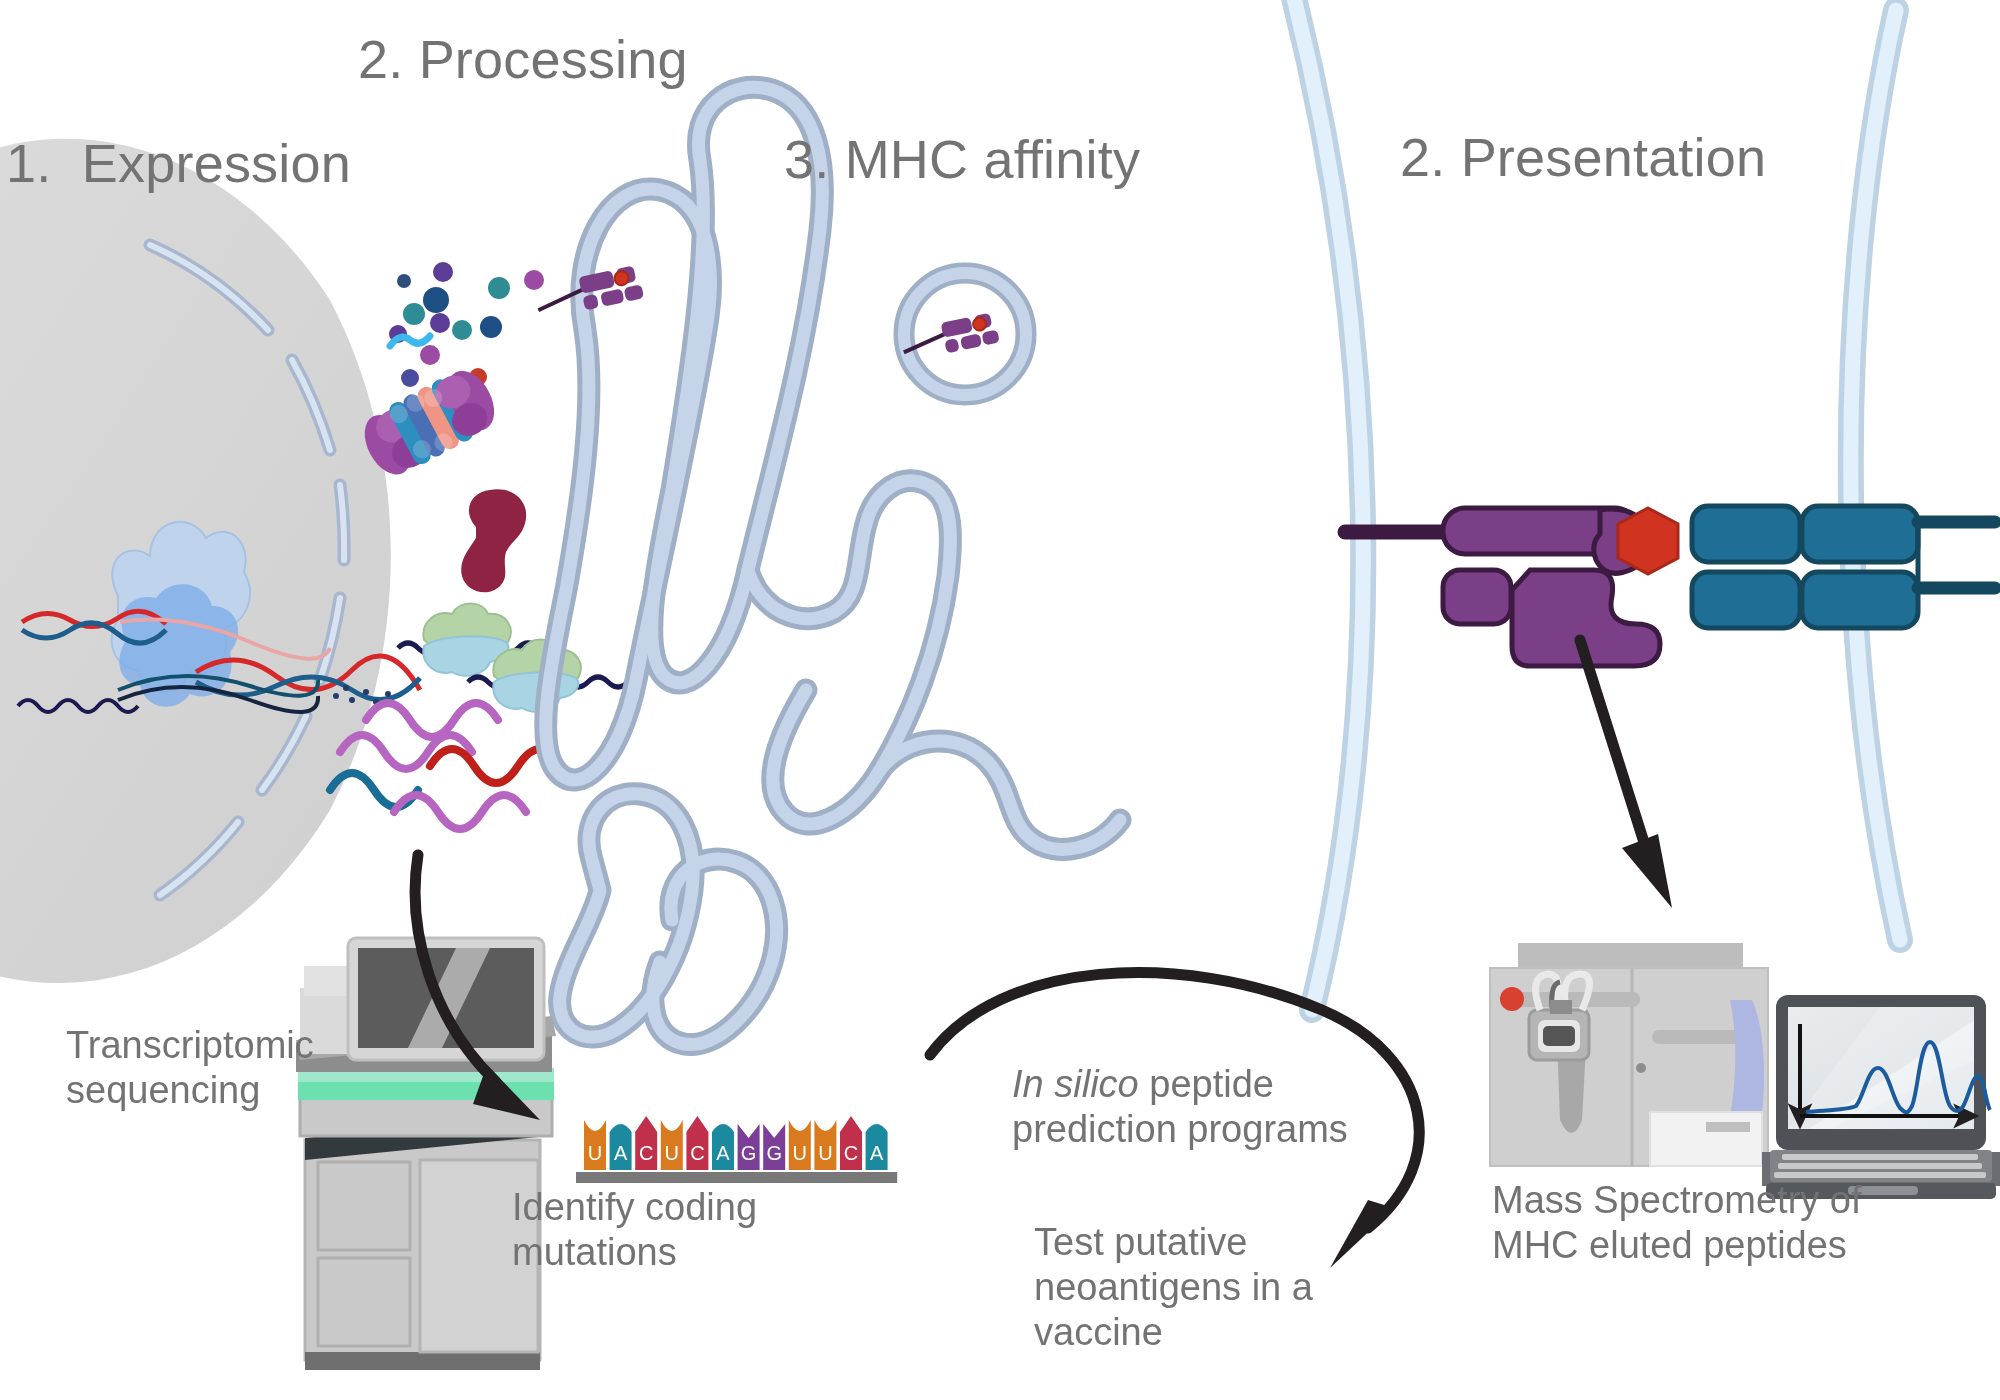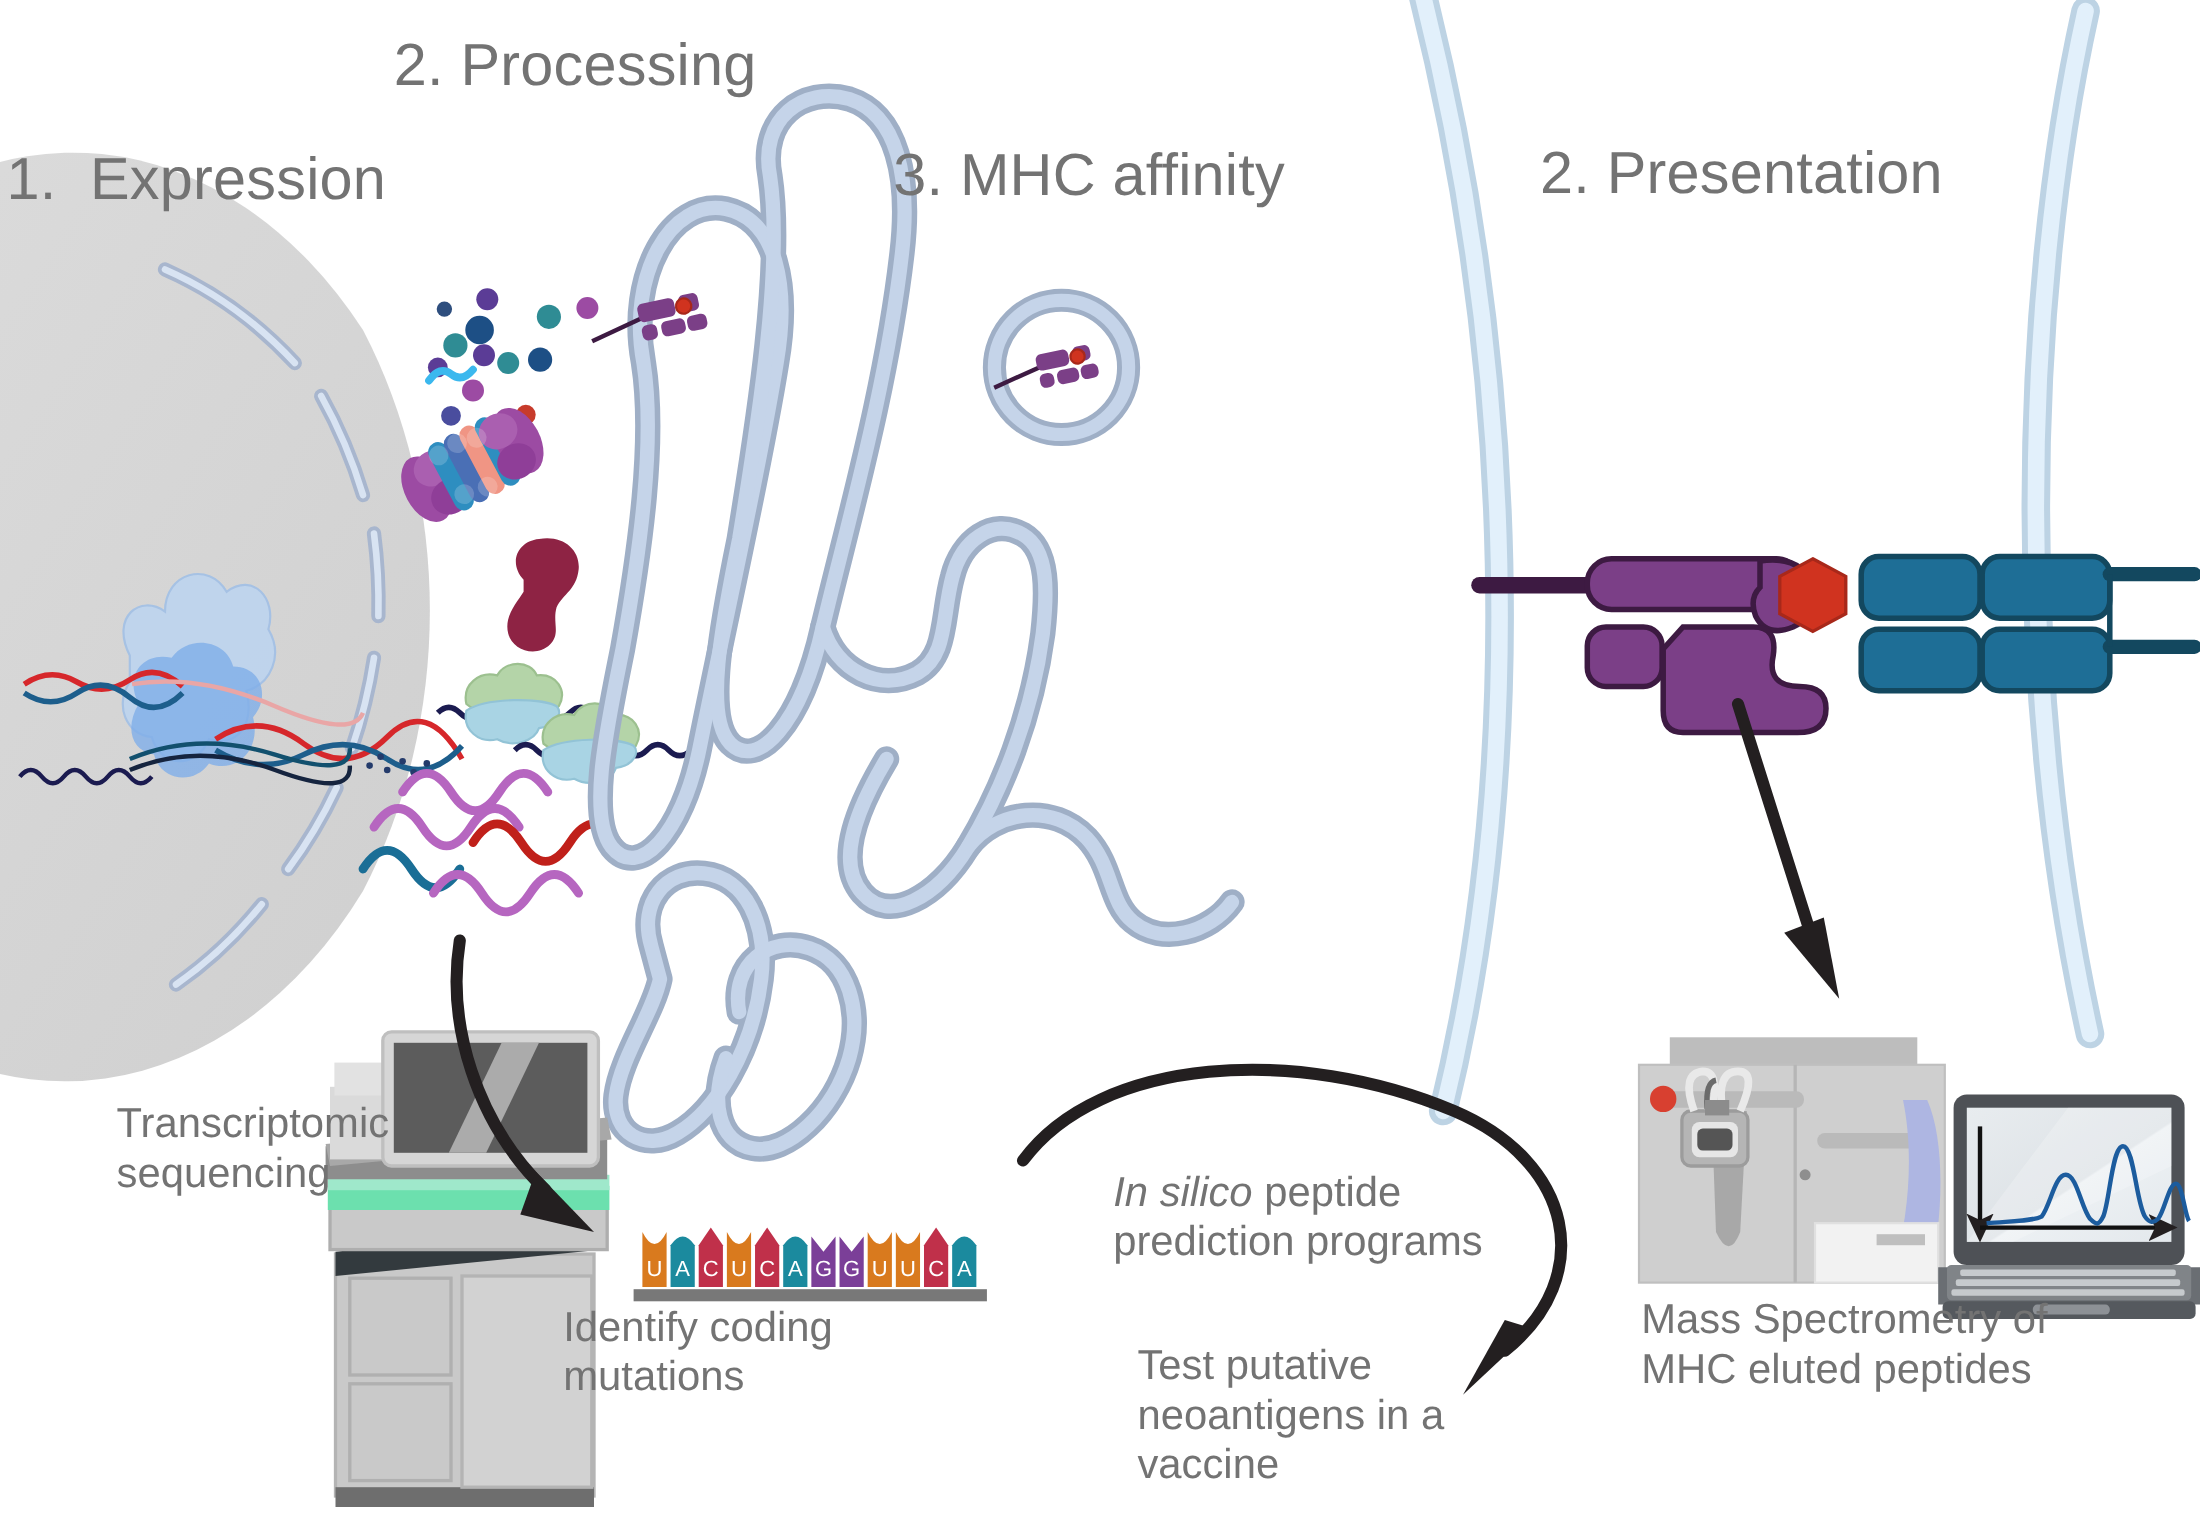--- a/index.html
+++ b/index.html
@@ -396,25 +396,25 @@
     <g>
       <path d="M 1580,640 L 1648,855" fill="none" stroke="#231F20" stroke-width="11" stroke-linecap="round"></path>
       <polygon points="1622,848 1672,908 1658,834" fill="#231F20"></polygon>
     </g>
   </svg>
 
   <div class="label step-title" style="left:6px; top:132px;text-align:center;">1.  Expression</div>
 
   <div class="label step-title" style="left:358px; top:28px;">2. Processing</div>
 
-  <div class="label step-title" style="left:812px; top:128px;">3. MHC affinity</div>
+  <div class="label step-title" style="left:784px; top:128px;">3. MHC affinity</div>
 
   <div class="label step-title" style="left:1400px; top:126px;">2. Presentation</div>
 
-  <div class="label caption" style="left:66px; top:1000px;margin-left:40px;">Transcriptomic
+  <div class="label caption" style="left:66px; top:1023px;">Transcriptomic
 sequencing</div>
 
   <div class="label caption" style="left:512px; top:1185px;">Identify coding
 mutations</div>
 
   <div class="label caption" style="left:1012px; top:1062px; width:420px;"><span class="ital">In silico</span><span> peptide
 prediction programs</span></div>
 
   <div class="label caption" style="left:1034px; top:1220px;">Test putative
 neoantigens in a

